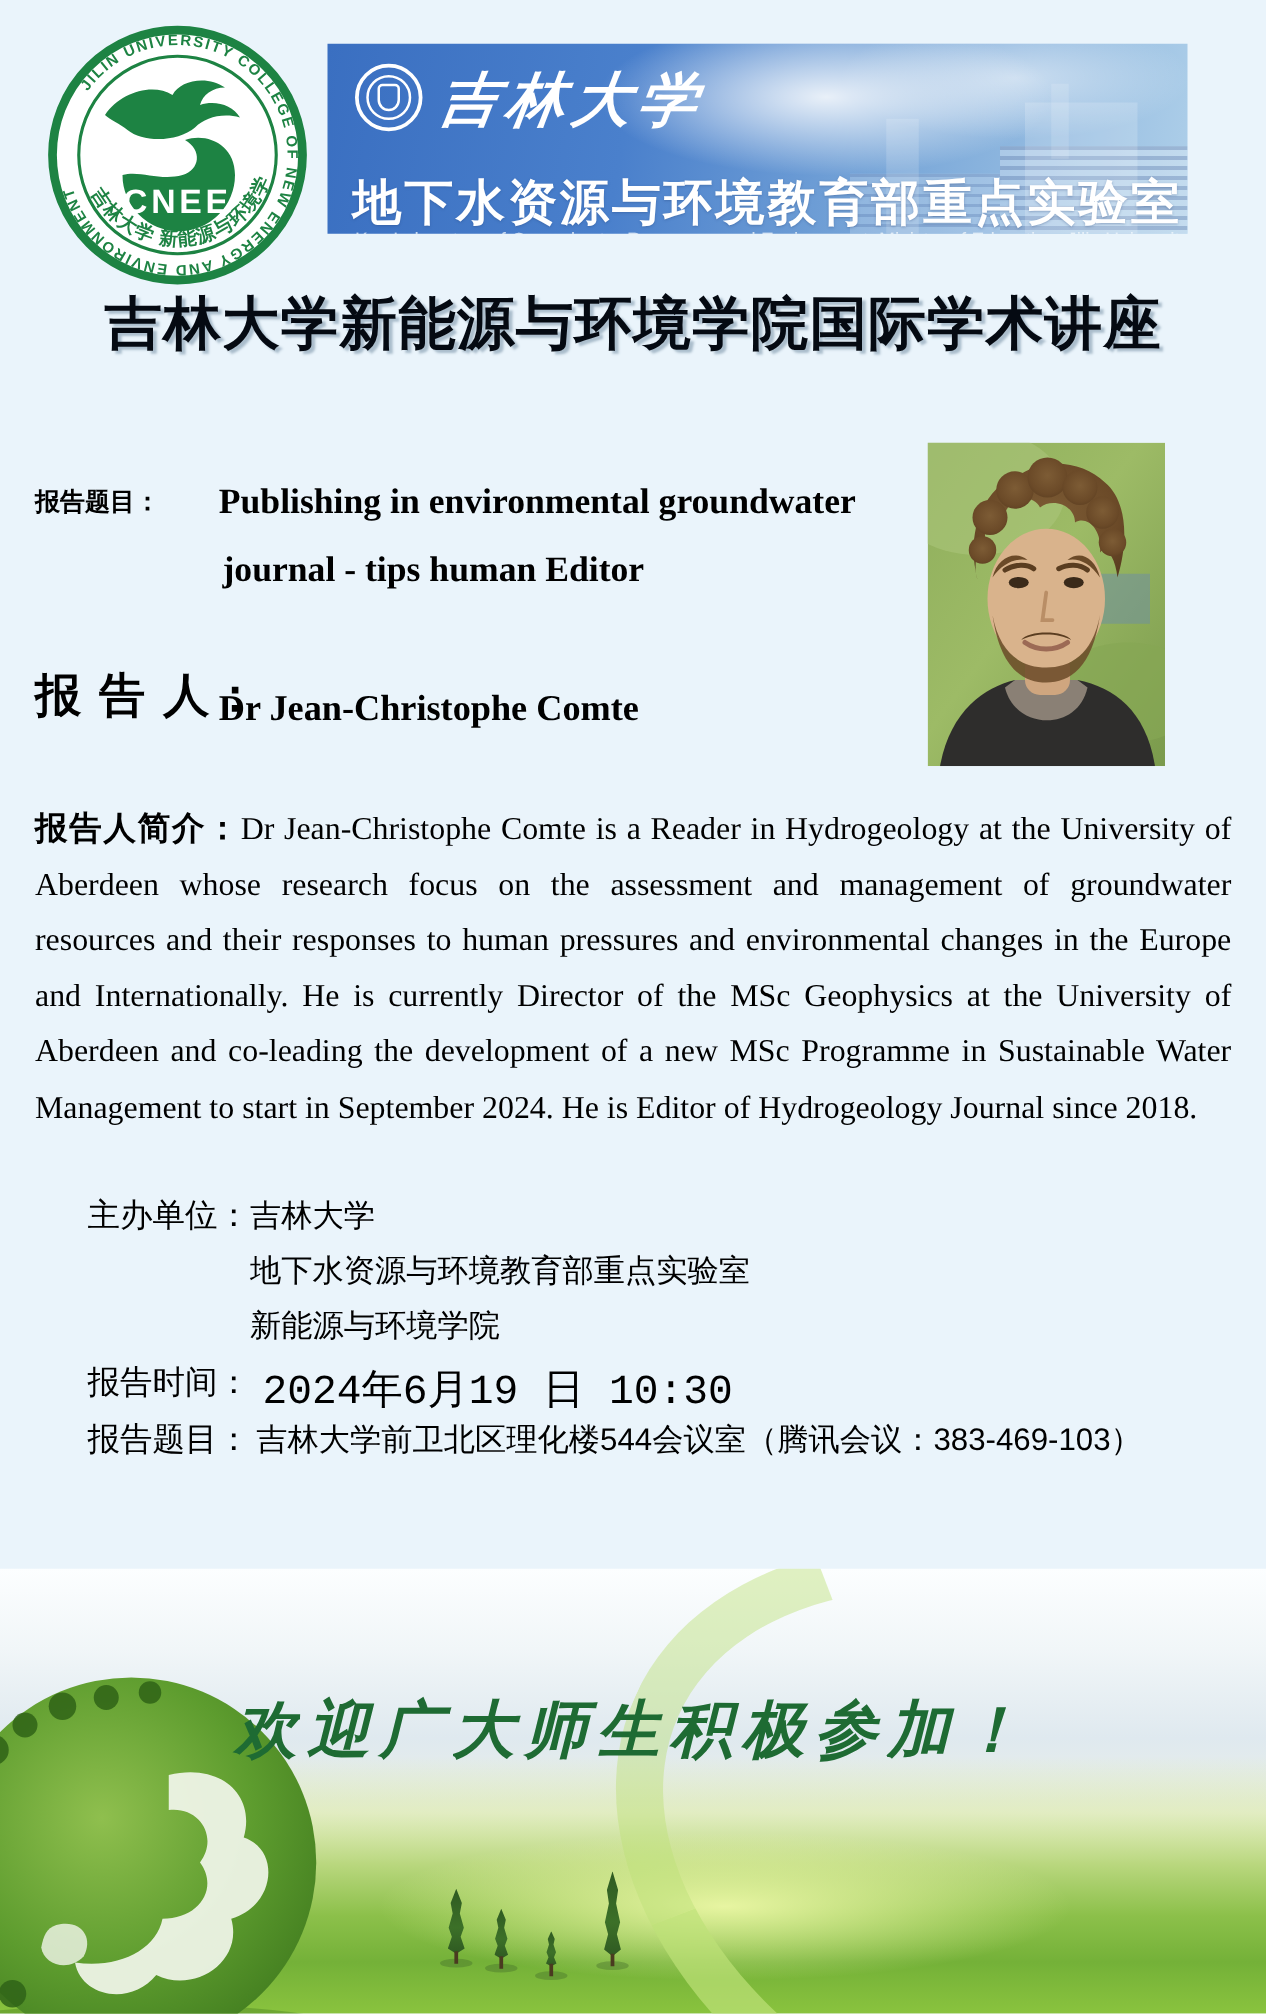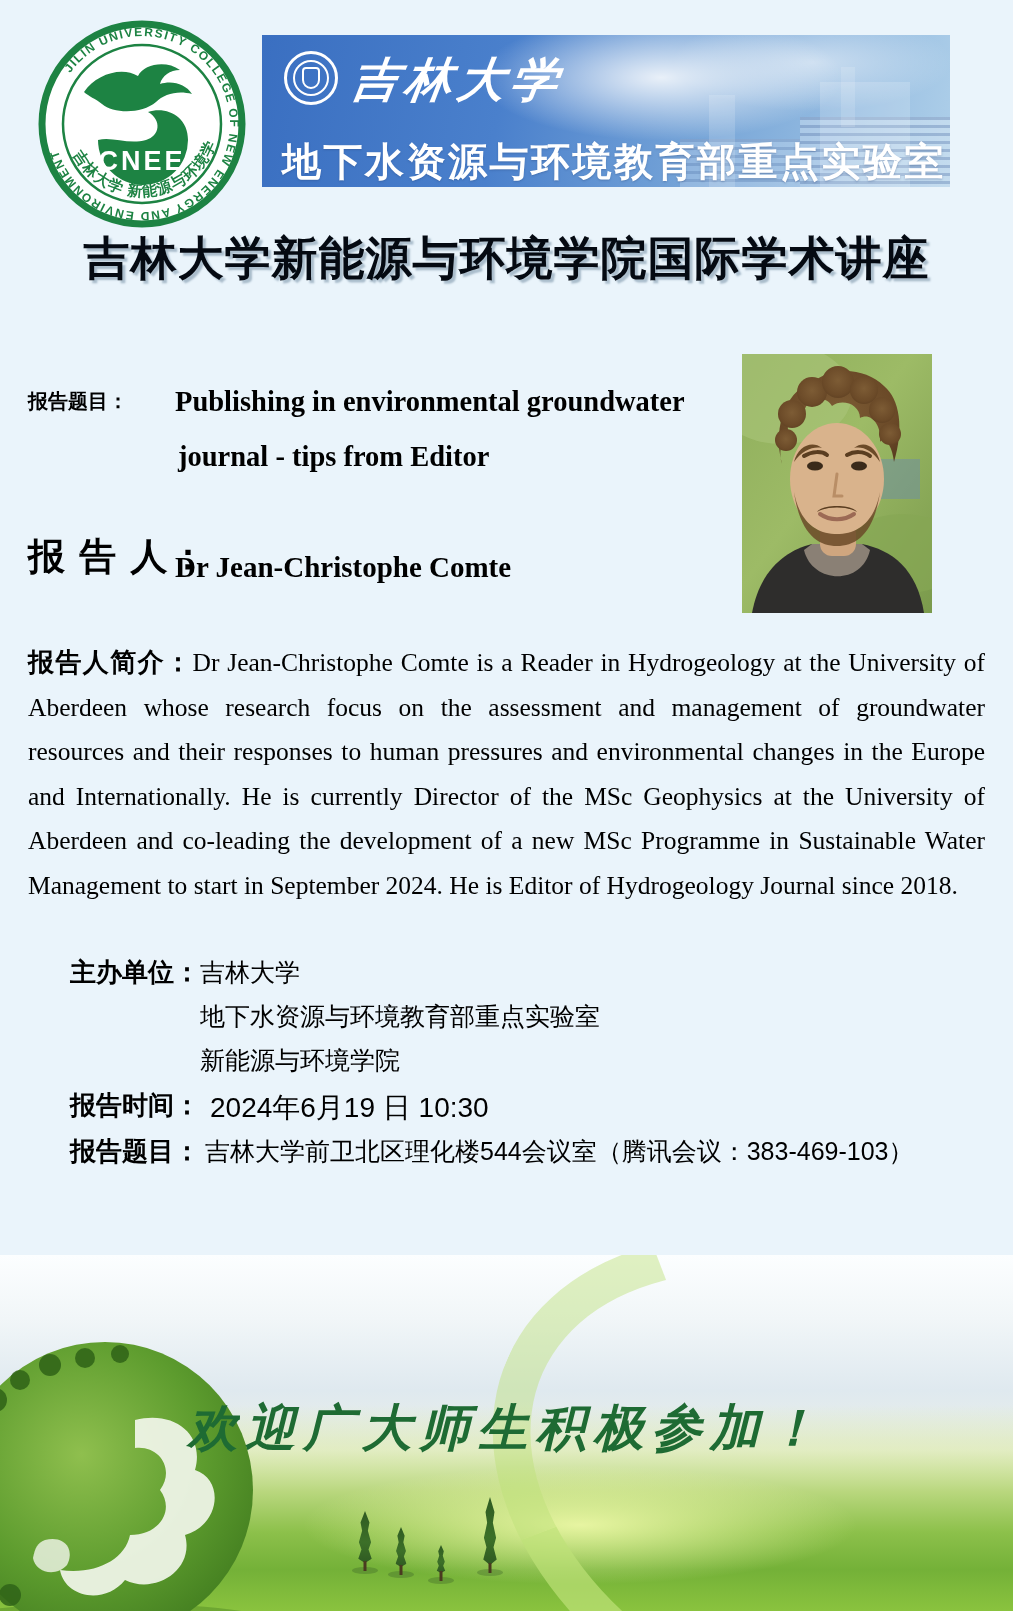--- a/index.html
+++ b/index.html
@@ -51,23 +51,23 @@
   .speaker-name{left:175px;top:551px;font-family:"Liberation Serif",serif;font-weight:700;font-size:29px;white-space:nowrap;}
 
   .photo{left:742px;top:354px;width:190px;height:259px;overflow:hidden;}
 
   .bio{left:28px;top:640px;width:957px;
     font-family:"Liberation Serif",serif;font-size:25.5px;line-height:44.5px;
     color:#000;text-align:justify;}
   .bio .bio-label{font-family:"Liberation Sans",sans-serif;font-weight:700;font-size:26px;}
 
   
-  .d-label{font-weight:700;font-size:26px;color:#000;white-space:nowrap;}
+  .d-label{font-weight:400;font-size:26px;color:#000;white-space:nowrap;}
   .d-val{font-size:25px;color:#000;white-space:nowrap;font-family:"Liberation Sans",sans-serif;}
-  .d-val.serifnum{font-family:Liberation Sans, sans-serif;font-size:28px;}
+  .d-val.serifnum{font-family:Liberation Mono, monospace;font-size:33px;}
   .host-label{left:70px;top:955px;}
   .host-0{left:200px;top:956px;}
   .host-1{left:200px;top:1000px;}
   .host-2{left:200px;top:1044px;}
   .time-label{left:70px;top:1088px;}
   .time-val{left:210px;top:1089px;}
   .venue-label{left:70px;top:1134px;}
   .venue-val{left:205px;top:1135px;}
 
   
@@ -82,21 +82,21 @@
     transform:rotate(24deg);}
   .globe{position:absolute;left:-75px;top:85px;}
   .tree{position:absolute;}
   .tree .crown{position:absolute;left:50%;transform:translateX(-50%);bottom:8px;width:16px;
     background:linear-gradient(180deg,#2f5a22,#3c7028 60%,#2f5a22);
     clip-path:polygon(50% 0,78% 22%,68% 38%,88% 60%,72% 74%,92% 92%,50% 100%,8% 92%,28% 74%,12% 60%,32% 38%,22% 22%);}
   .tree .trunk{position:absolute;left:50%;transform:translateX(-50%);bottom:0;width:3px;height:10px;background:#4a3a20;}
   .tree .shadow{position:absolute;left:50%;transform:translateX(-50%);bottom:-3px;width:26px;height:7px;border-radius:50%;background:rgba(60,100,40,.35);}
   .welcome{position:absolute;left:0;top:96px;width:100%;text-align:center;
     font-family:"Liberation Serif",serif;font-style:italic;font-weight:700;
-    font-size:50px;letter-spacing:8px;white-space:nowrap;margin-top:44px;}
+    font-size:50px;letter-spacing:8px;white-space:nowrap;}
 </style>
 </head>
 <body>
 
 <div class="abs cnee-logo">
   <svg width="208" height="208" viewBox="0 0 208 208">
     <defs>
       <path id="arcTop" d="M 104,192 A 88,88 0 1 1 104.2,192" transform="rotate(118 104 104)"></path>
       <path id="arcBottom" d="M 32,128 A 78,78 0 0 0 176,128"></path>
     </defs>
@@ -131,21 +131,21 @@
   </div>
   <div class="abs banner-script">吉林大学</div>
   <div class="abs banner-title">地下水资源与环境教育部重点实验室</div>
   <div class="abs banner-sub">Key Laboratory of Groundwater Resources and Environment, Ministry of Education, Jilin University</div>
 </div>
 
 <div class="abs main-title">吉林大学新能源与环境学院国际学术讲座</div>
 
 <div class="abs lbl talk-label">报告题目：</div>
 <div class="abs talk-line1">Publishing in environmental groundwater</div>
-<div class="abs talk-line2">journal - tips from Editor</div>
+<div class="abs talk-line2">journal - tips human Editor</div>
 
 <div class="abs lbl speaker-label">报 告 人：</div>
 <div class="abs speaker-name">Dr Jean-Christophe Comte</div>
 
 <div class="abs photo">
   <svg width="190" height="259" viewBox="0 0 190 259">
     <defs>
       <linearGradient id="pbg" x1="0" y1="0" x2="1" y2="1">
         <stop offset="0" stop-color="#8fae5c"></stop>
         <stop offset="0.45" stop-color="#9dbb66"></stop>

